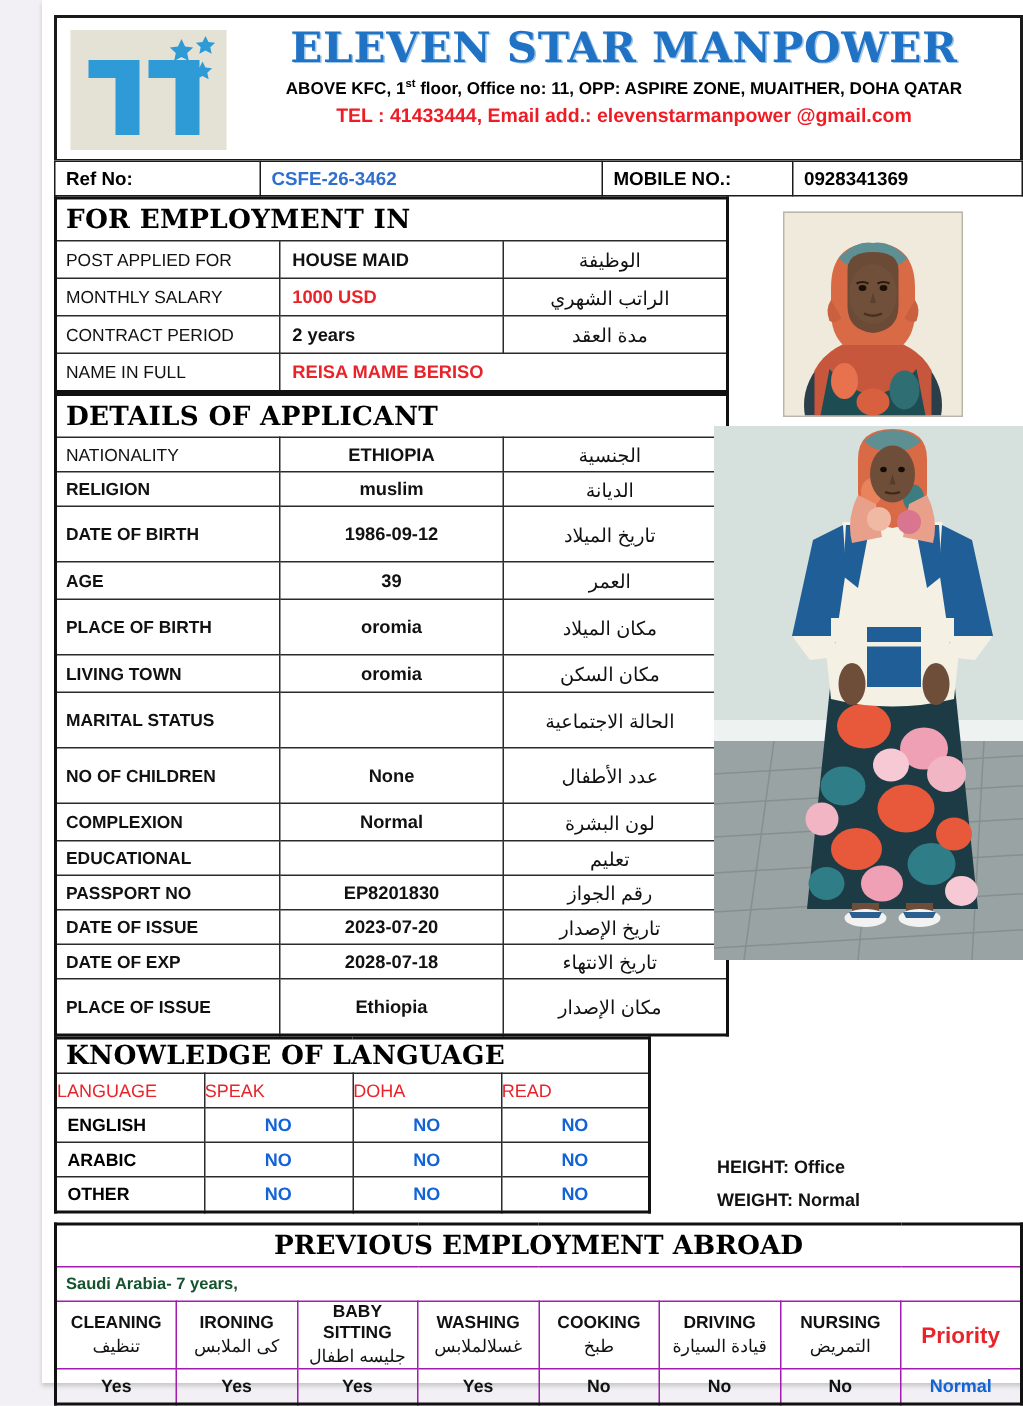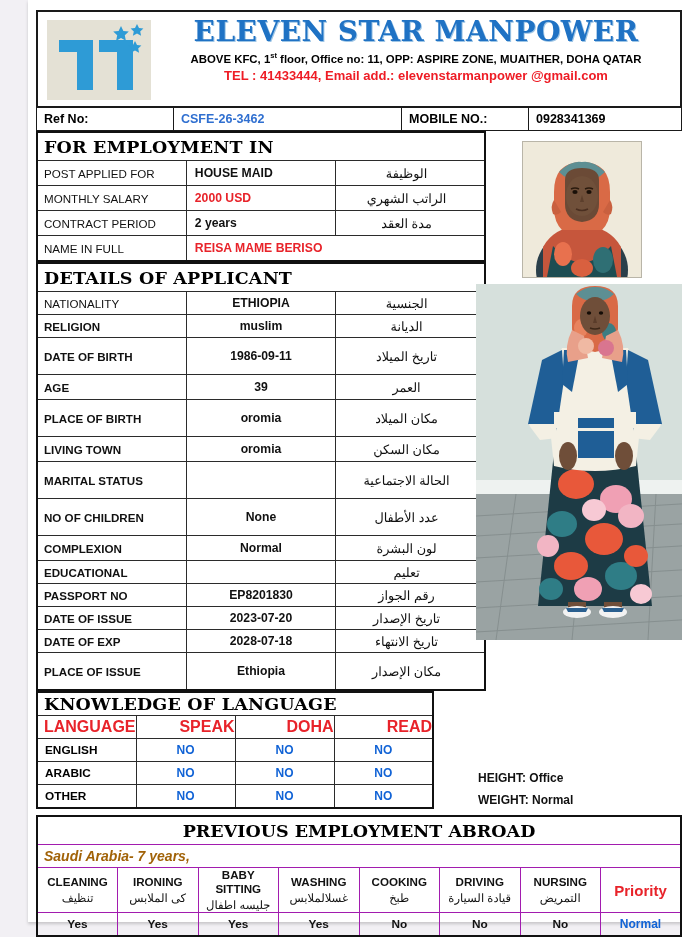--- a/index.html
+++ b/index.html
@@ -89,21 +89,21 @@
   .vall  { font-size: 12.2px; font-weight: bold; padding-left: 8px; color:#111; }
   .red   { color: #e8232a; }
   .ar {
     font-size: 12.8px; text-align: center; padding-right: 7px;
     direction: rtl; color:#111;
   }
 
   
   .lang { width: 398px; table-layout: fixed; }
   .lang td { height: 22px; }
-  .lang .head { color: #e8232a; font-weight: bold; font-size: 16px; text-align: right; }
+  .lang .head { color: #e8232a; font-weight: normal; font-size: 12px; text-align: left; }
   .lang .name { font-weight: bold; font-size: 11.8px; padding-left: 7px; }
   .lang .no { color: #1163d6; font-weight: bold; font-size: 12px; text-align: center; }
 
   .hw {
     position: absolute;
     font-size: 12px; font-weight: bold; color: #111;
     left: 442px;
   }
 
   
@@ -113,22 +113,22 @@
   .sk-ar { font-size: 11.6px; color:#111; direction: rtl; line-height: 1.3; }
   .sk-yes { font-size: 11.8px; font-weight: bold; height: 22px; color:#111; }
   .prio { color: #e8232a; font-weight: bold; font-size: 15px; }
   .prio-v { color: #1163d6; font-weight: bold; font-size: 12px; }
 
   .emp-head td {
     font-family: "DejaVu Serif", serif; font-weight: bold;
     font-size: 17.5px; height: 27px; padding: 0 6px;
   }
   .emp-sub td {
-    color: #a16207; font-weight: bold; font-size: 14px;
-    height: 22px; padding: 0 6px; font-style: italic;
+    color: #14532d; font-weight: bold; font-size: 11px;
+    height: 22px; padding: 0 6px;
   }
   .outer-strong { border: 2px solid #111 !important; }
 
   
   .photo {
     position: absolute;
     background: #efeadb;
     border: 1px solid #b9b5a8;
     overflow: hidden;
   }
@@ -176,21 +176,21 @@
           <tr class="sect">
       <td colspan="3">FOR EMPLOYMENT IN</td>
     </tr>
     <tr>
       <td style="width:150px;height:24px" class="lbl">POST APPLIED FOR</td>
       <td style="width:148px" class="vall">HOUSE MAID</td>
       <td class="ar">الوظيفة</td>
     </tr>
     <tr>
       <td style="height:24px" class="lbl">MONTHLY SALARY</td>
-      <td class="vall red">2000 USD</td>
+      <td class="vall red">1000 USD</td>
       <td class="ar">الراتب الشهري</td>
     </tr>
     <tr>
       <td style="height:24px" class="lbl">CONTRACT PERIOD</td>
       <td class="vall">2 years</td>
       <td class="ar">مدة العقد</td>
     </tr>
     <tr>
       <td style="height:24px" class="lbl">NAME IN FULL</td>
       <td colspan="2" class="vall red">REISA MAME BERISO</td>
@@ -208,21 +208,21 @@
       <td style="width:190px" class="valc">ETHIOPIA</td>
       <td class="ar">الجنسية</td>
     </tr>
     <tr>
       <td style="height:22px" class="lblb">RELIGION</td>
       <td class="valc">muslim</td>
       <td class="ar">الديانة</td>
     </tr>
     <tr>
       <td style="height:36px" class="lblb">DATE OF BIRTH</td>
-      <td class="valc">1986-09-11</td>
+      <td class="valc">1986-09-12</td>
       <td class="ar">تاريخ الميلاد</td>
     </tr>
     <tr>
       <td style="height:24px" class="lblb">AGE</td>
       <td class="valc">39</td>
       <td class="ar">العمر</td>
     </tr>
     <tr>
       <td style="height:36px" class="lblb">PLACE OF BIRTH</td>
       <td class="valc">oromia</td>

